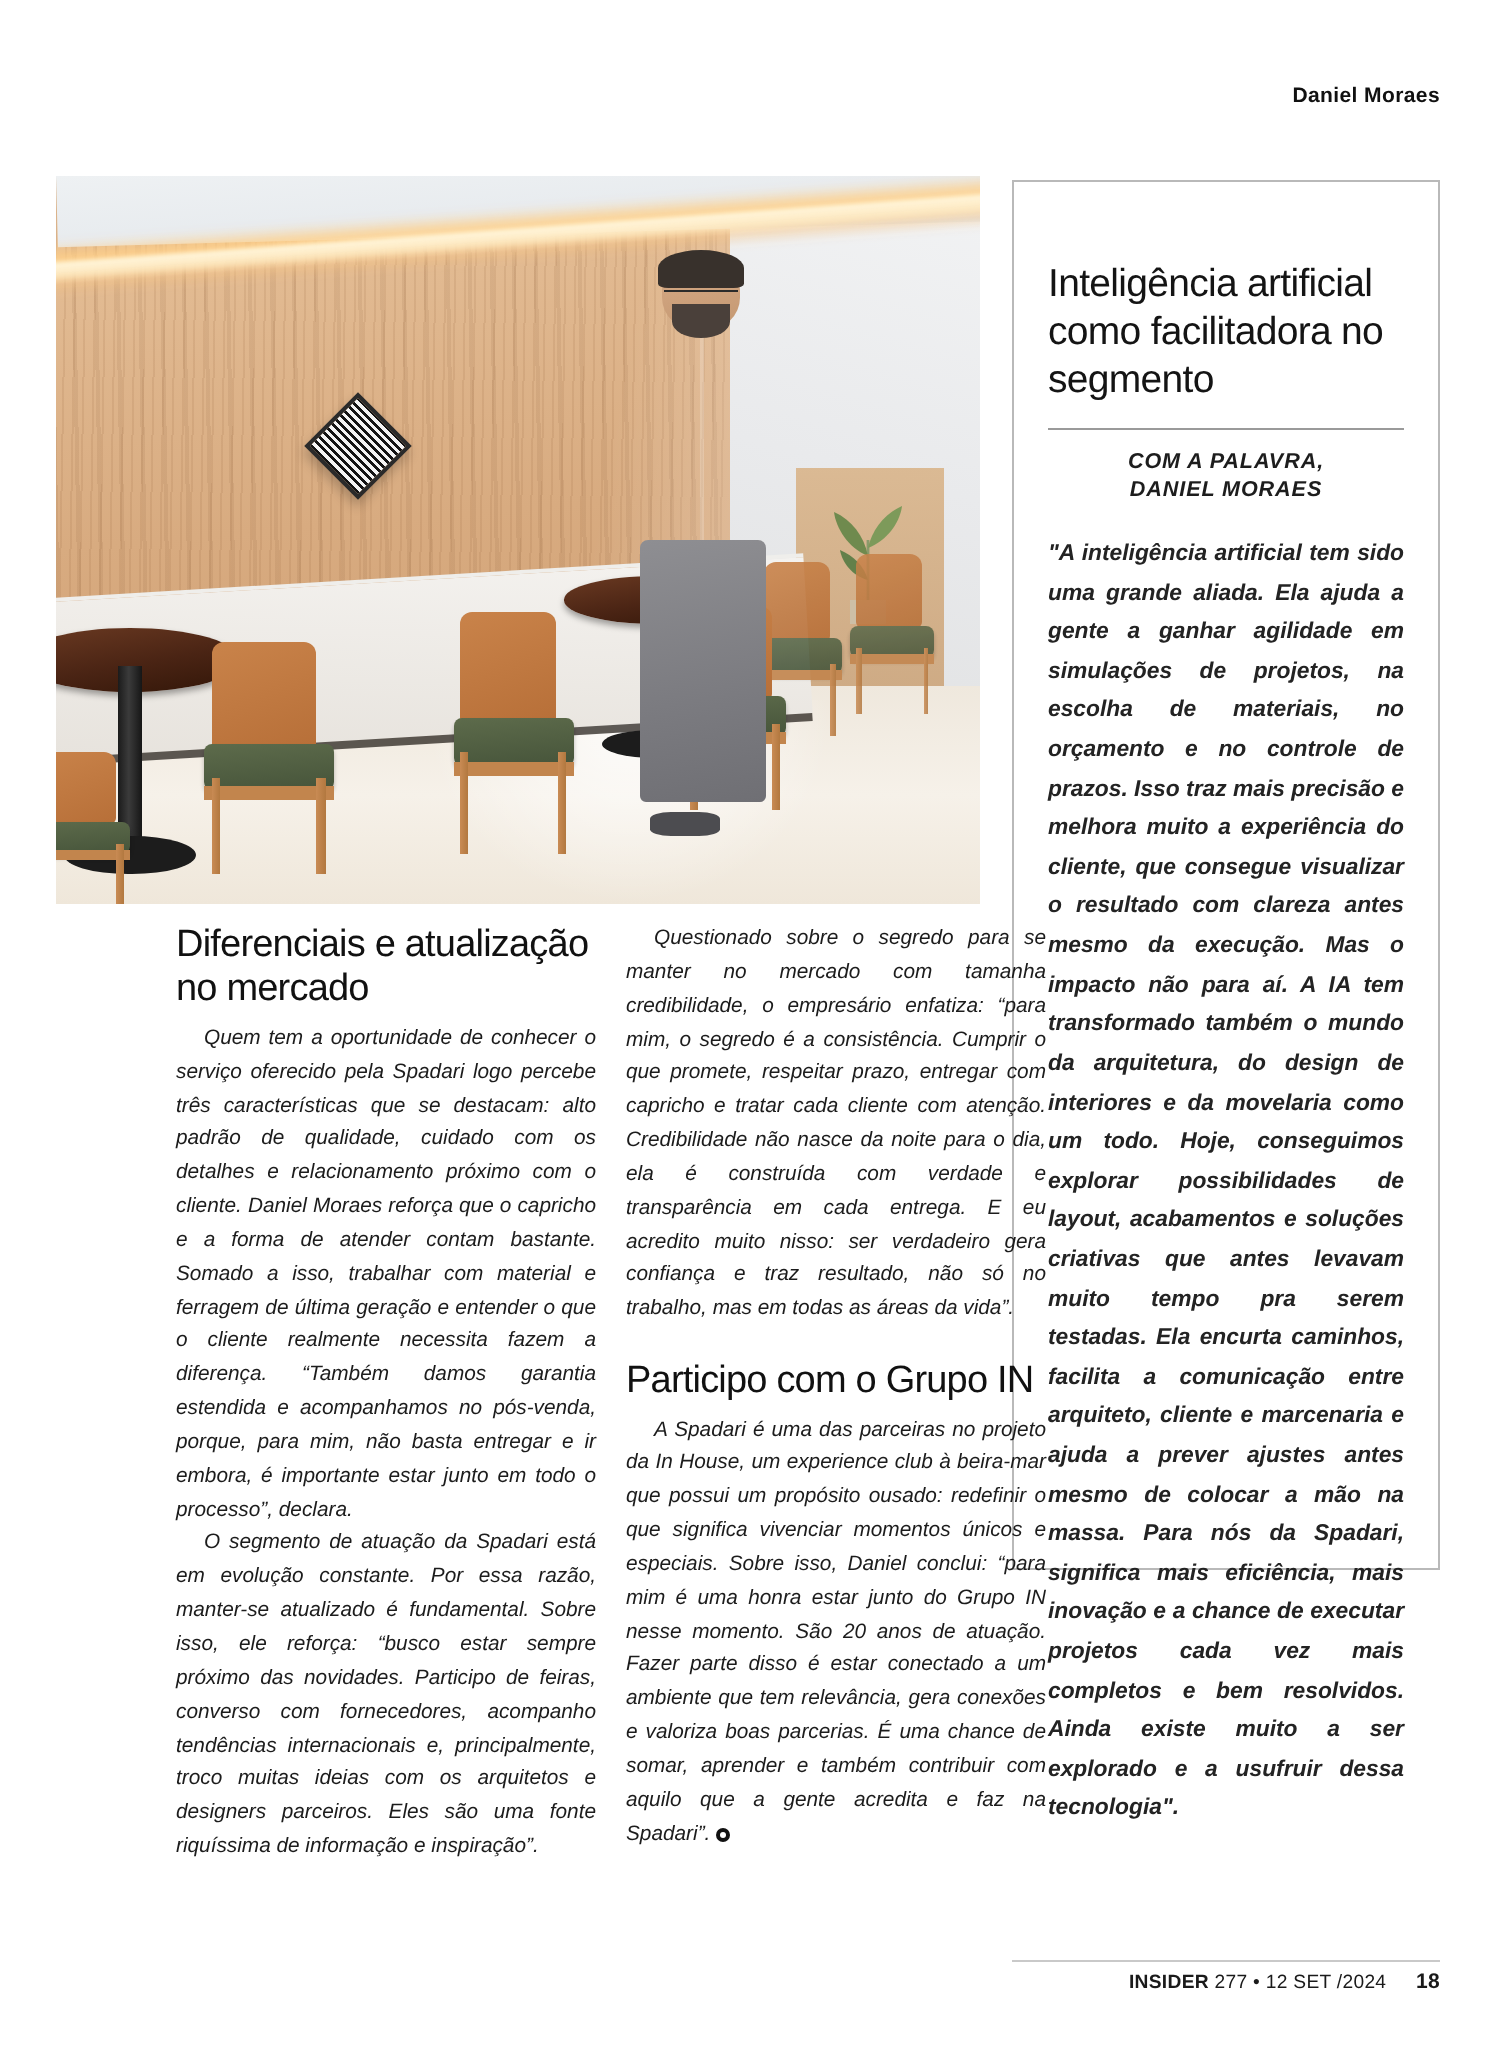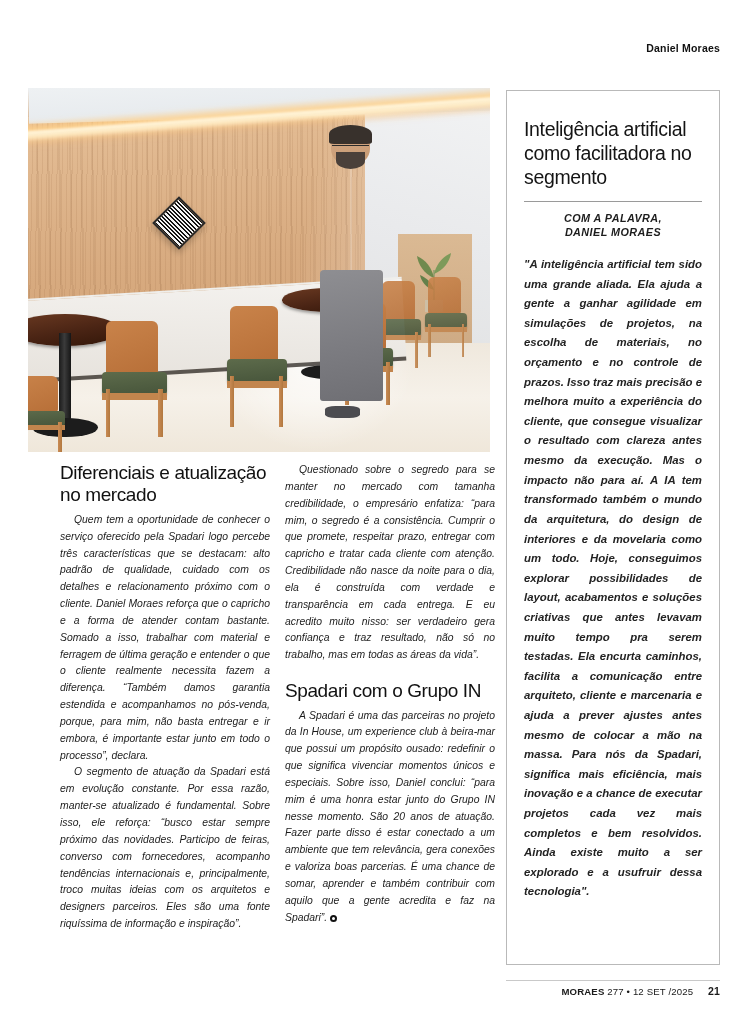--- a/index.html
+++ b/index.html
@@ -178,23 +178,23 @@
   }
   .man .shoe {
     position: absolute; left: 20%; bottom: -2%; width: 40%; height: 4%;
     border-radius: 30%;
     background: #4c4c50;
   }
 
   
   .sidebox {
     position: absolute; left: 506px; top: 90px;
-    width: 214px; height: 875px;
+    width: 214px; height: 695px;
     border: 1px solid #b9b9b9;
-    padding: 27px 17px 18px 17px;
+    padding: 40px 17px 18px 17px;
   }
   .side-title {
     font-size: 19.5px; line-height: 1.22; font-weight: 400;
     letter-spacing: -.35px; color: #141414;
   }
   .side-rule {
     margin: 12px 0 10px 0; height: 1px; background: #9a9a9a;
   }
   .side-kicker {
     font-size: 10.8px; line-height: 1.28; font-style: italic;
@@ -206,20 +206,21 @@
     font-style: italic; font-weight: bold; color: #232323;
     text-align: justify;
     hyphens: manual;
   }
 
   
   .col {
     position: absolute; top: 462px; width: 210px;
     font-size: 10.4px; line-height: 1.62; color: #1c1c1c;
     text-align: justify;
+    margin-left: 28px;
   }
   .col1 { left: 60px; }
   .col2 { left: 285px; }
   .col p { text-indent: 14px; margin: 0; font-style: italic; }
   h2.head {
     font-size: 19px; line-height: 1.18; font-weight: 400;
     letter-spacing: -.4px; color: #111; margin: 0 0 5px 0;
     text-align: left;
   }
   h2.head.second { margin-top: 16px; }
@@ -352,24 +353,24 @@
   </aside>
 
   <div class="col col1">
     <h2 class="head">Diferenciais e atualização no mercado</h2>
     <p>Quem tem a oportunidade de conhecer o serviço oferecido pela Spadari logo percebe três características que se destacam: alto padrão de qualidade, cuidado com os detalhes e relacionamento próximo com o cliente. Daniel Moraes reforça que o capricho e a forma de atender contam bastante. Somado a isso, trabalhar com material e ferragem de última geração e entender o que o cliente realmente necessita fazem a diferença. “Também damos garantia estendida e acompanhamos no pós-venda, porque, para mim, não basta entregar e ir embora, é importante estar junto em todo o processo”, declara.</p>
     <p>O segmento de atuação da Spadari está em evolução constante. Por essa razão, manter-se atualizado é fundamental. Sobre isso, ele reforça: “busco estar sempre próximo das novidades. Participo de feiras, converso com fornecedores, acompanho tendências internacionais e, principalmente, troco muitas ideias com os arquitetos e designers parceiros. Eles são uma fonte riquíssima de informação e inspiração”.</p>
   </div>
 
   <div class="col col2">
     <p>Questionado sobre o segredo para se manter no mercado com tamanha credibilidade, o empresário enfatiza: “para mim, o segredo é a consistência. Cumprir o que promete, respeitar prazo, entregar com capricho e tratar cada cliente com atenção. Credibilidade não nasce da noite para o dia, ela é construída com verdade e transparência em cada entrega. E eu acredito muito nisso: ser verdadeiro gera confiança e traz resultado, não só no trabalho, mas em todas as áreas da vida”.</p>
-    <h2 class="head second">Spadari com o Grupo IN</h2>
+    <h2 class="head second">Participo com o Grupo IN</h2>
     <p><span>A Spadari é uma das parceiras no projeto da In House, um experience club à beira-mar que possui um propósito ousado: redefinir o que significa vivenciar momentos únicos e especiais. Sobre isso, Daniel conclui: “para mim é uma honra estar junto do Grupo IN nesse momento. São 20 anos de atuação. Fazer parte disso é estar conectado a um ambiente que tem relevância, gera conexões e valoriza boas parcerias. É uma chance de somar, aprender e também contribuir com aquilo que a gente acredita e faz na Spadari”.</span><span class="endmark"></span></p>
   </div>
 
   <div class="footer-rule"></div>
   <div class="footer">
-    <b>MORAES</b>
-    <span>277 • 12 SET /2025</span>
-    <span class="pg">21</span>
+    <b>INSIDER</b>
+    <span>277 • 12 SET /2024</span>
+    <span class="pg">18</span>
   </div>
 
 </div>
 
 </body></html>

